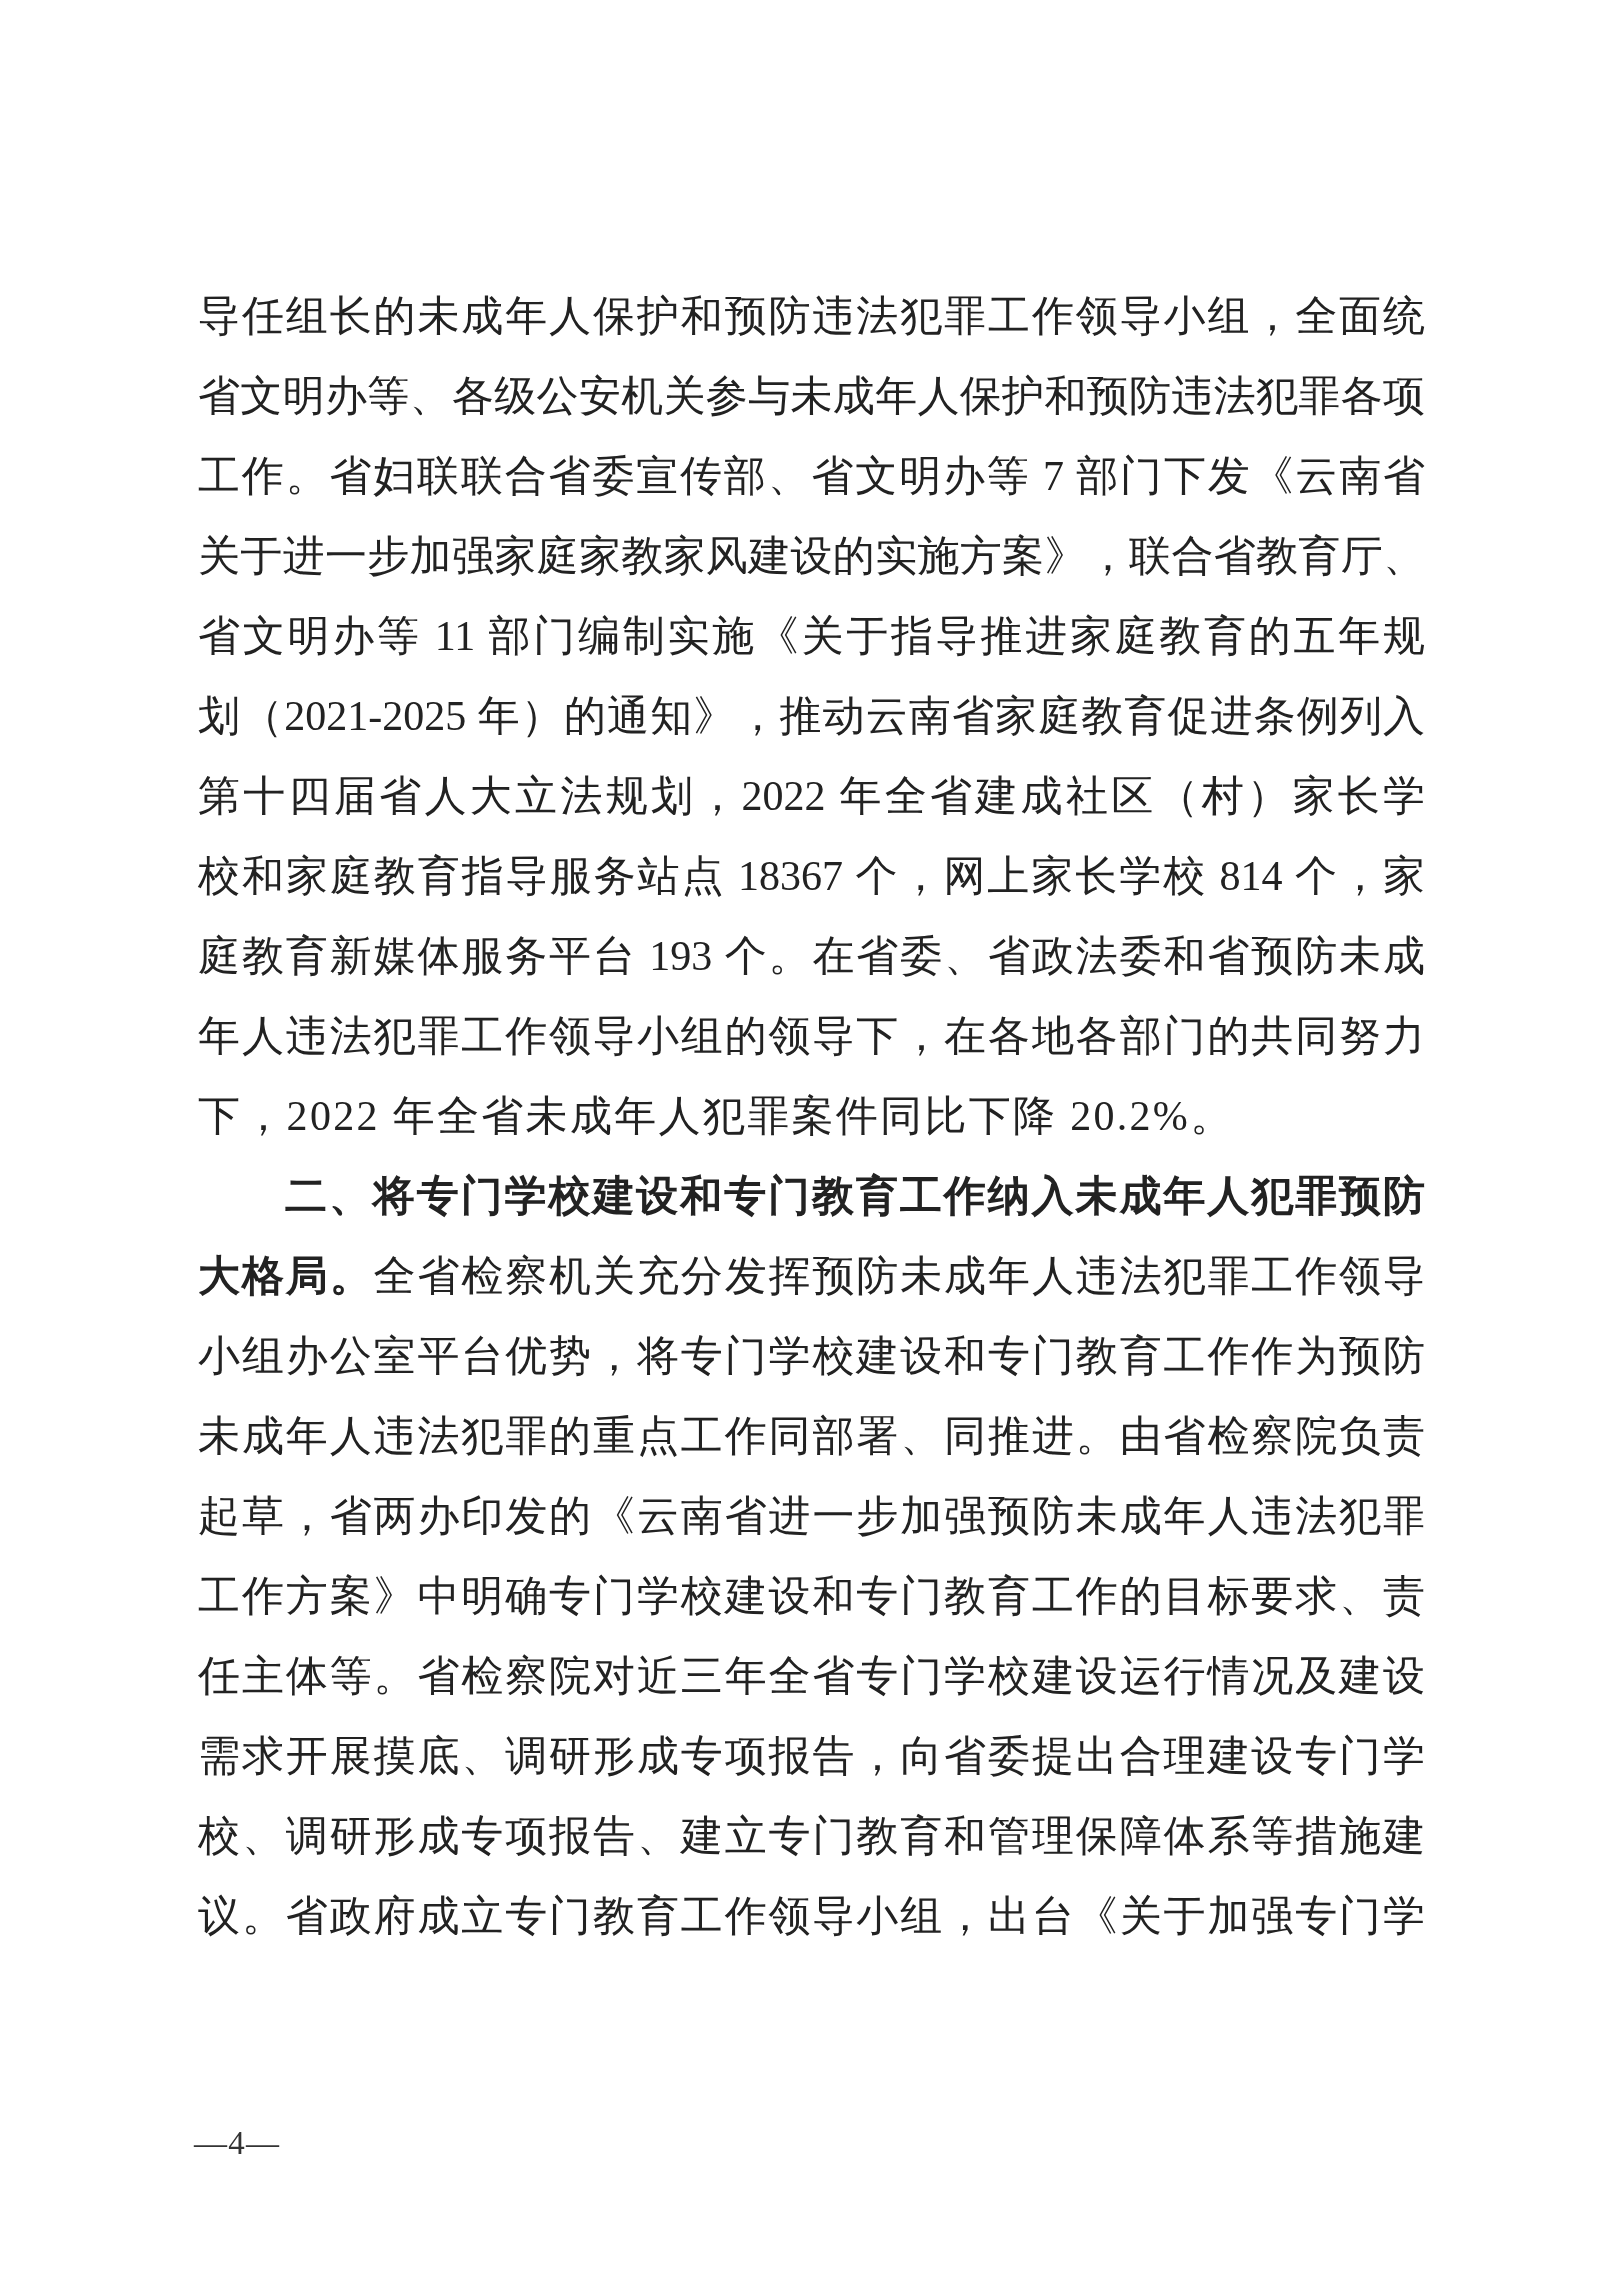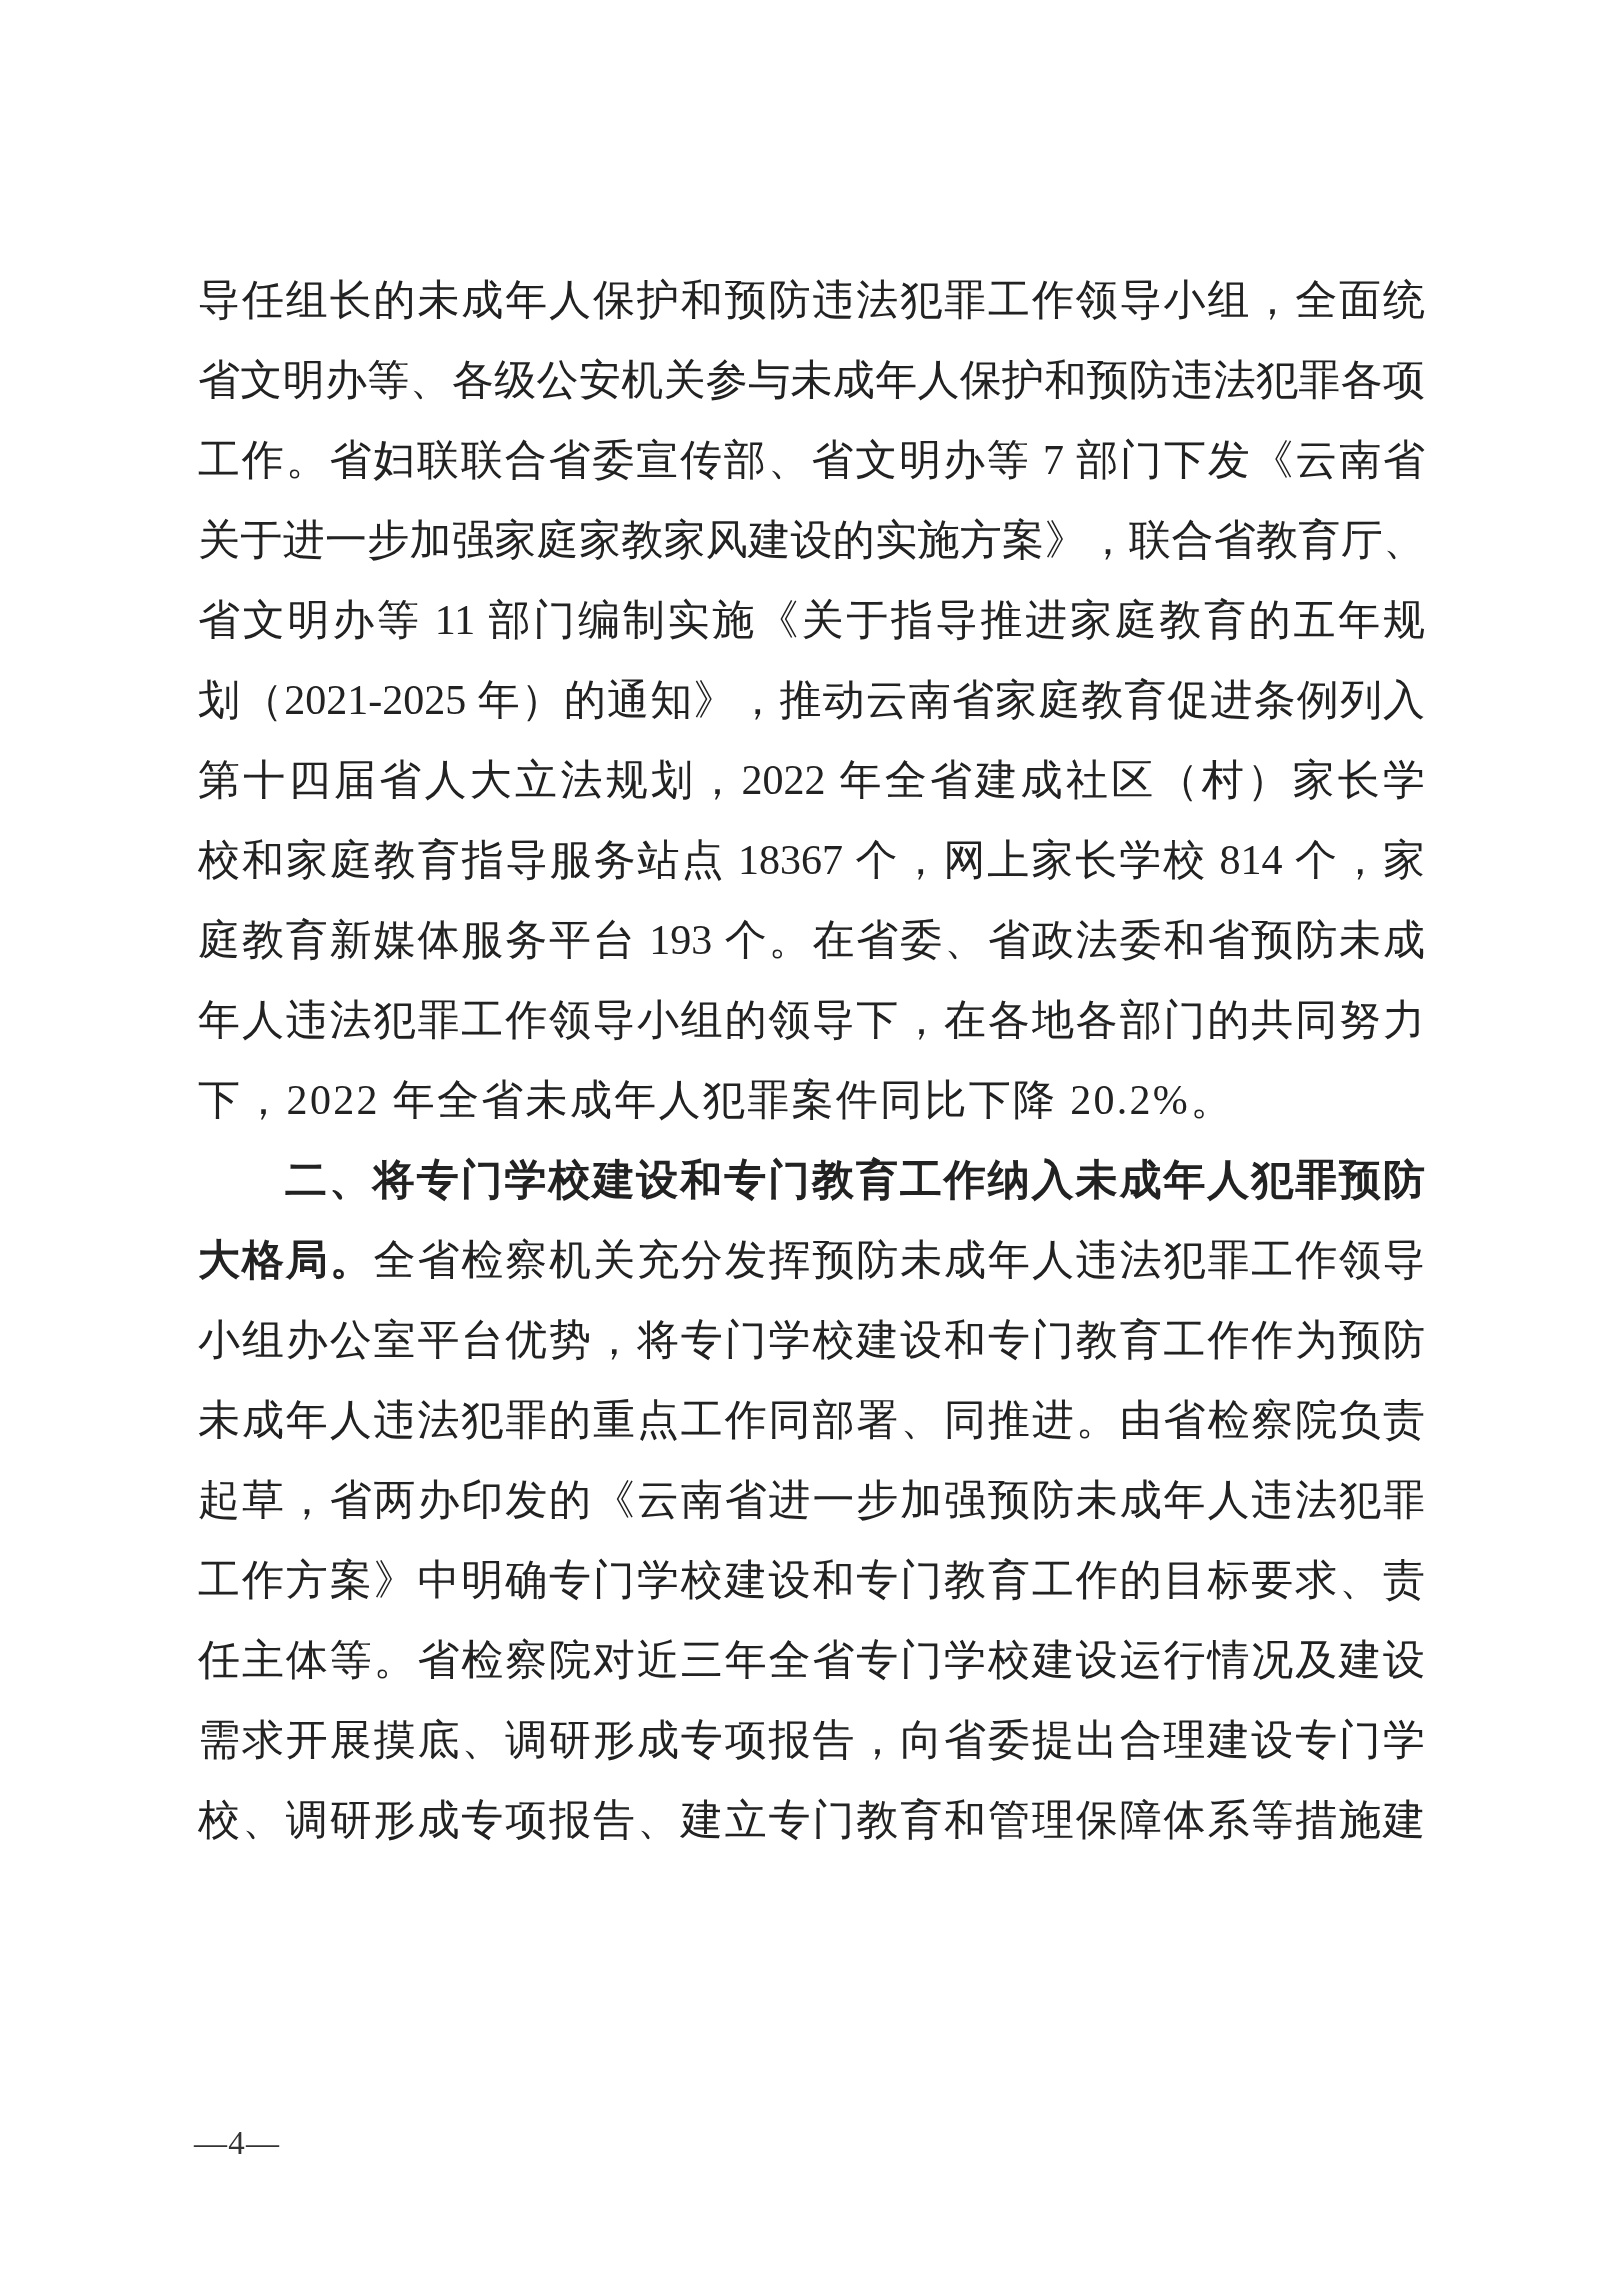--- a/index.html
+++ b/index.html
@@ -12,21 +12,21 @@
     width: 1616px;
     height: 2284px;
     background: #ffffff;
     overflow: hidden;
     font-family: "Liberation Serif", "DejaVu Serif", serif;
     color: #222222;
   }
   .text-block {
     position: absolute;
     left: 198px;
-    top: 260px;
+    top: 276px;
     width: 1227px;
   }
   .line {
     font-size: 42px;
     line-height: 80px;
     height: 80px;
     white-space: normal;
     text-align: justify;
     text-align-last: justify;
     -moz-text-align-last: justify;
@@ -81,16 +81,17 @@
       <div class="line para-end"><span class="run">下，2022 年全省未成年人犯罪案件同比下降 20.2%。</span></div>
       <div class="line indent"><span class="run bold-hei">二、将专门学校建设和专门教育工作纳入未成年人犯罪预防</span></div>
       <div class="line"><span class="run bold-hei">大格局。</span><span class="run">全省检察机关充分发挥预防未成年人违法犯罪工作领导</span></div>
       <div class="line"><span class="run">小组办公室平台优势，将专门学校建设和专门教育工作作为预防</span></div>
       <div class="line"><span class="run">未成年人违法犯罪的重点工作同部署、同推进。由省检察院负责</span></div>
       <div class="line"><span class="run">起草，省两办印发的《云南省进一步加强预防未成年人违法犯罪</span></div>
       <div class="line"><span class="run">工作方案》中明确专门学校建设和专门教育工作的目标要求、责</span></div>
       <div class="line"><span class="run">任主体等。省检察院对近三年全省专门学校建设运行情况及建设</span></div>
       <div class="line"><span class="run">需求开展摸底、调研形成专项报告，向省委提出合理建设专门学</span></div>
       <div class="line"><span class="run">校、调研形成专项报告、建立专门教育和管理保障体系等措施建</span></div>
+      <div class="line"><span class="run">议。省政府成立专门教育工作领导小组，出台《关于加强专门学</span></div>
     </div>
   <div class="page-footer">—4—</div>
 </div>
 
 
 </body></html>

